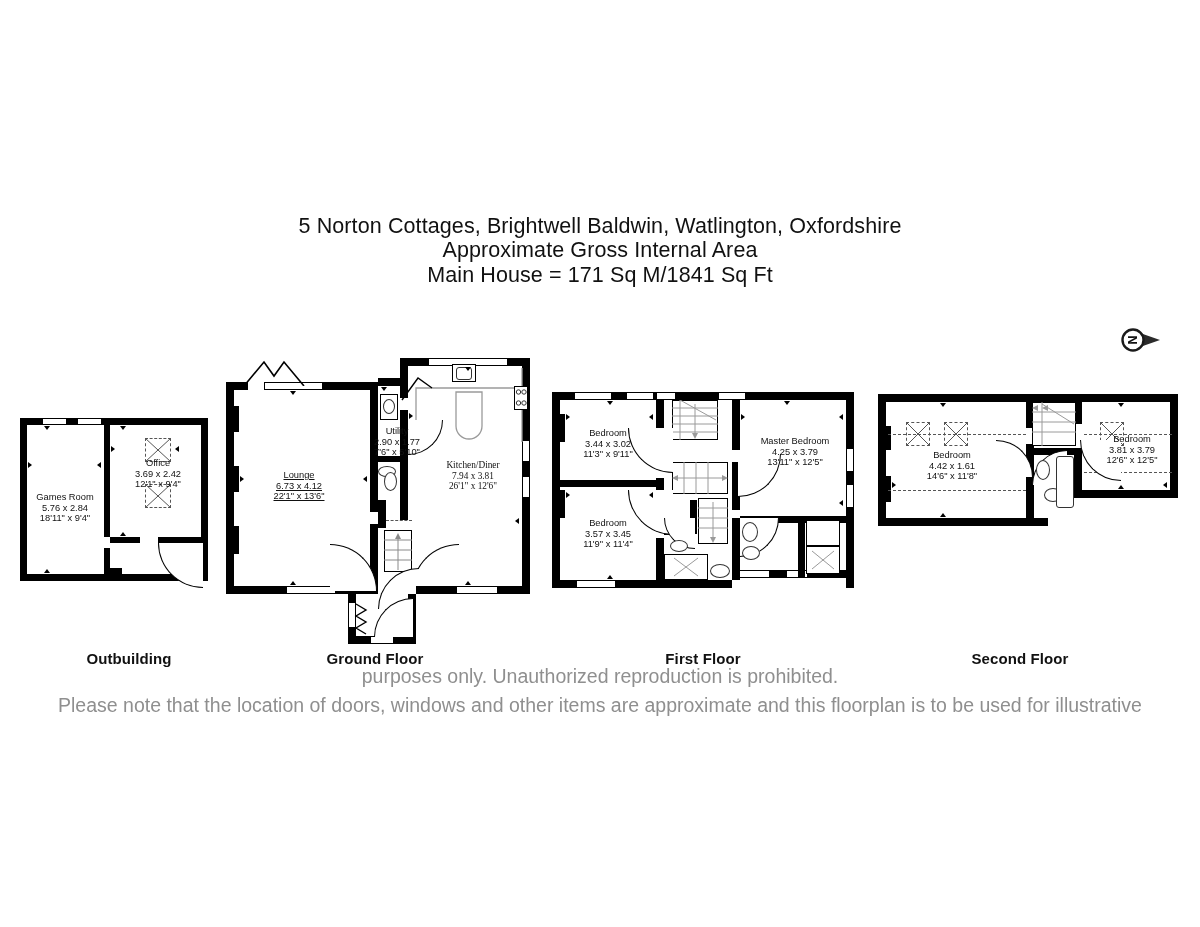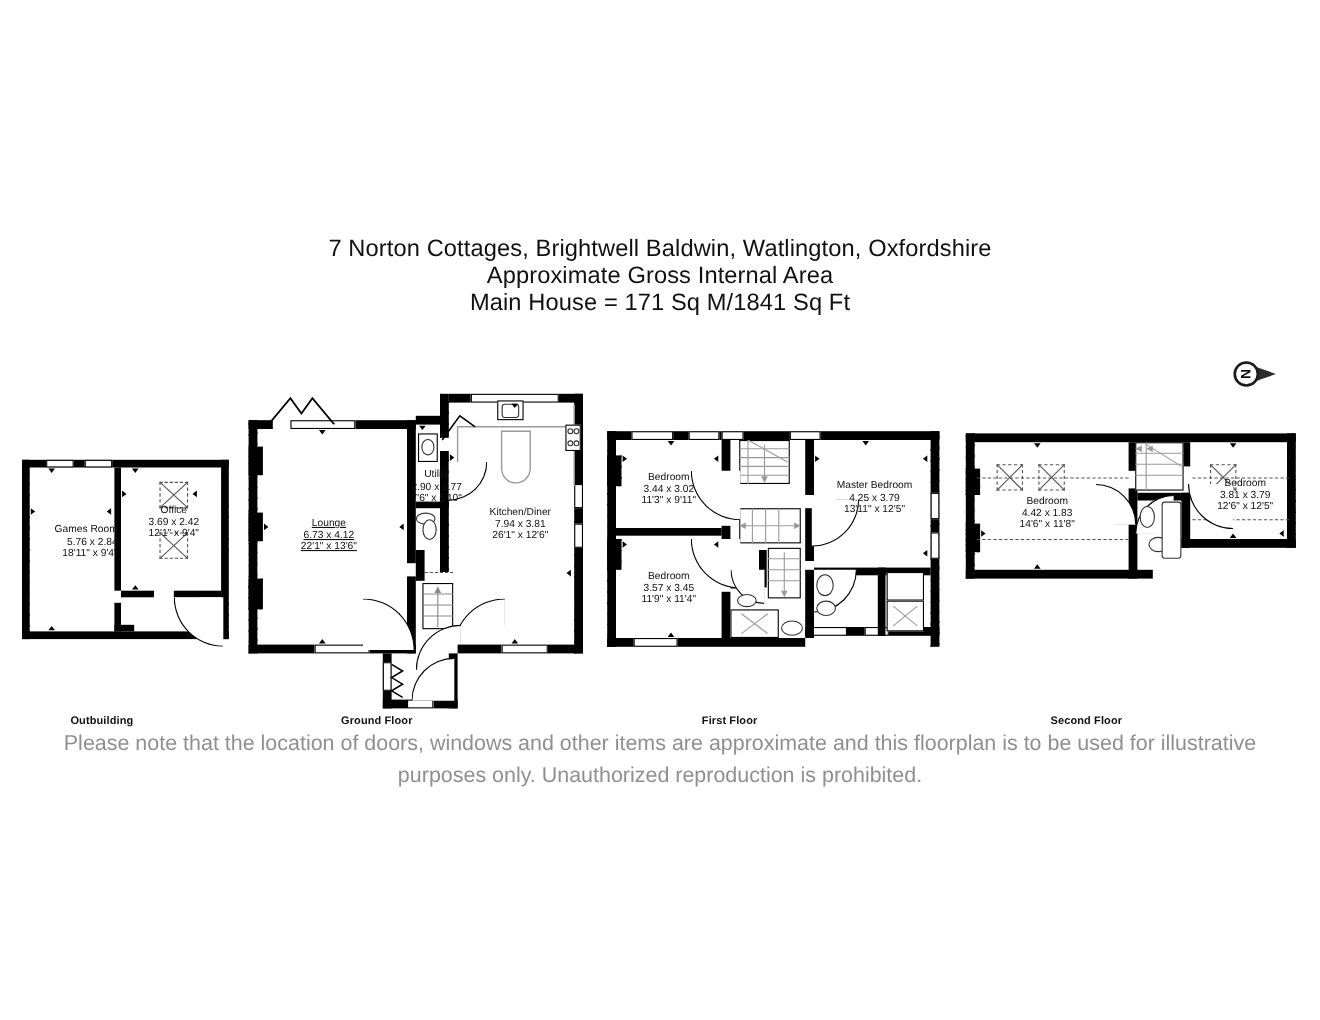--- a/index.html
+++ b/index.html
@@ -18,21 +18,21 @@
     font-weight:400;
   }
   .title-block div{white-space:nowrap;}
 
   
   .compass{position:absolute;left:1118px;top:322px;width:46px;height:36px;}
 
   
   .plan{position:absolute;}
   .floor-label{
-    position:absolute;font-size:10px;font-weight:bold;
+    position:absolute;text-align:center;font-size:15px;font-weight:bold;
     color:#111;letter-spacing:.1px;white-space:nowrap;
   }
 
   
   .w{position:absolute;background:#000;}            
   .win{position:absolute;background:#ffffff;border:1px solid #000;box-sizing:border-box;}
   .hatch{position:absolute;background:
       repeating-linear-gradient(45deg,#000 0 1px,rgba(0,0,0,0) 1px 7px);}
   .thin{position:absolute;border:1px solid #000;box-sizing:border-box;background:#fff;}        
   .dash{position:absolute;border-top:1px dashed #555;}
@@ -62,21 +62,21 @@
     font-size:19.5px;line-height:29px;color:#8f8f8f;font-weight:400;
   }
   .disclaimer div{white-space:nowrap;}
 </style>
 </head>
 <body>
 
 <div class="canvas">
 
   <div class="title-block">
-    <div>7 Norton Cottages, Brightwell Baldwin, Watlington, Oxfordshire</div>
+    <div>5 Norton Cottages, Brightwell Baldwin, Watlington, Oxfordshire</div>
     <div>Approximate Gross Internal Area</div>
     <div>Main House = 171 Sq M/1841 Sq Ft</div>
   </div>
 
   <div class="compass">
     <svg viewBox="0 0 46 36" width="46" height="36">
       <polygon points="22,11 42,18 22,25" fill="#2b2b2b"></polygon>
       <circle cx="15" cy="18" r="10.5" fill="#ffffff" stroke="#1a1a1a" stroke-width="2.4"></circle>
       <text x="15" y="22.6" font-family="Liberation Sans, sans-serif" font-size="12.5" font-weight="bold" text-anchor="middle" fill="#111" transform="rotate(90 15 18)">N</text>
     </svg>
@@ -116,21 +116,21 @@
 
     <div class="tick down" style="left:24px;top:8px;"></div>
     <div class="tick down" style="left:100px;top:8px;"></div>
     <div class="tick right" style="left:8px;top:44px;"></div>
     <div class="tick left" style="left:77px;top:44px;"></div>
     <div class="tick right" style="left:91px;top:28px;"></div>
     <div class="tick left" style="left:155px;top:28px;"></div>
     <div class="tick up" style="left:24px;top:151px;"></div>
     <div class="tick up" style="left:100px;top:114px;"></div>
 
-    <div class="lbl" style="left:3px;top:58px;width:84px;text-align:right;">
+    <div class="lbl" style="left:3px;top:74px;width:84px;">
       <div class="nm">Games Room</div>
       <div class="d1">5.76 x 2.84</div>
       <div class="d2">18'11" x 9'4"</div>
     </div>
     <div class="lbl" style="left:96px;top:40px;width:84px;">
       <div class="nm">Office</div>
       <div class="d1">3.69 x 2.42</div>
       <div class="d2">12'1" x 9'4"</div>
     </div>
   </div>
@@ -249,21 +249,21 @@
     <div class="lbl" style="left:18px;top:112px;width:110px;text-decoration:underline;">
       <div class="nm">Lounge</div>
       <div class="d1">6.73 x 4.12</div>
       <div class="d2">22'1" x 13'6"</div>
     </div>
     <div class="lbl" style="left:128px;top:68px;width:86px;">
       <div class="nm">Utility</div>
       <div class="d1">2.90 x 1.77</div>
       <div class="d2">7'6" x 5'10"</div>
     </div>
-    <div class="lbl" style="left:196px;top:102px;width:102px;">
+    <div class="lbl" style="left:196px;top:102px;width:102px;font-family:Liberation Serif, serif;">
       <div class="nm">Kitchen/Diner</div>
       <div class="d1">7.94 x 3.81</div>
       <div class="d2">26'1" x 12'6"</div>
     </div>
   </div>
   <div class="floor-label" style="left:310px;top:650px;width:130px;">Ground Floor</div>
 
   <div class="plan" style="left:552px;top:392px;width:302px;height:200px;">
 
     <div class="w" style="left:0;top:0;width:302px;height:8px;"></div>
@@ -450,29 +450,29 @@
 
     <div class="tick down" style="left:62px;top:9px;"></div>
     <div class="tick down" style="left:240px;top:9px;"></div>
     <div class="tick right" style="left:14px;top:88px;"></div>
     <div class="tick up" style="left:62px;top:119px;"></div>
     <div class="tick left" style="left:285px;top:88px;"></div>
     <div class="tick up" style="left:240px;top:91px;"></div>
 
     <div class="lbl" style="left:28px;top:56px;width:92px;">
       <div class="nm">Bedroom</div>
-      <div class="d1">4.42 x 1.83</div>
+      <div class="d1">4.42 x 1.61</div>
       <div class="d2">14'6" x 11'8"</div>
     </div>
     <div class="lbl" style="left:208px;top:40px;width:92px;">
       <div class="nm">Bedroom</div>
       <div class="d1">3.81 x 3.79</div>
       <div class="d2">12'6" x 12'5"</div>
     </div>
   </div>
   <div class="floor-label" style="left:955px;top:650px;width:130px;">Second Floor</div>
 
   <div class="disclaimer">
+    <div>purposes only. Unauthorized reproduction is prohibited.</div>
     <div>Please note that the location of doors, windows and other items are approximate and this floorplan is to be used for illustrative</div>
-    <div>purposes only. Unauthorized reproduction is prohibited.</div>
   </div>
 
 </div>
 
 </body></html>

